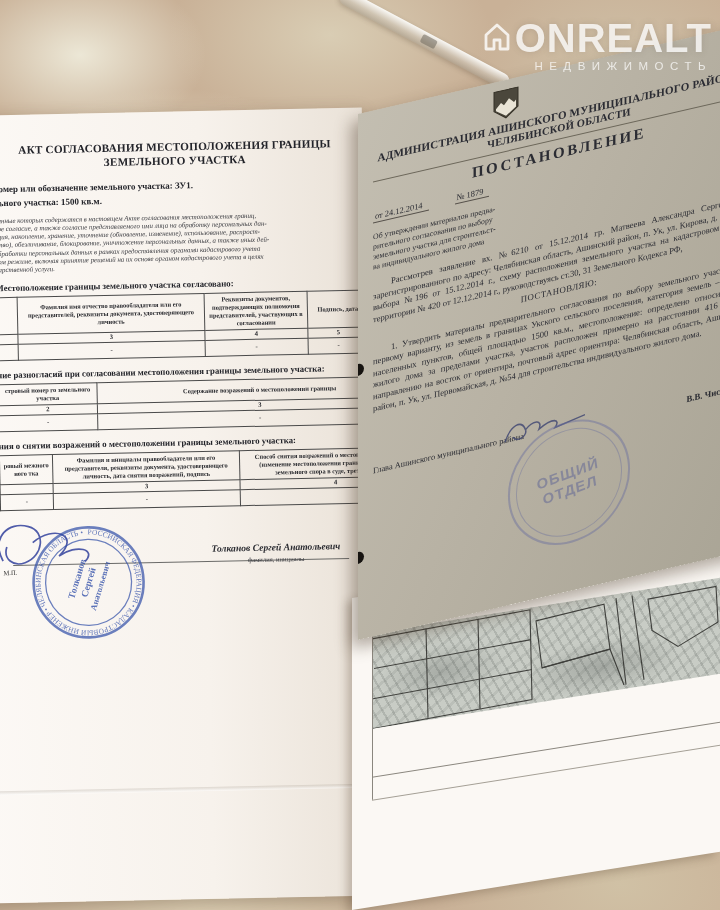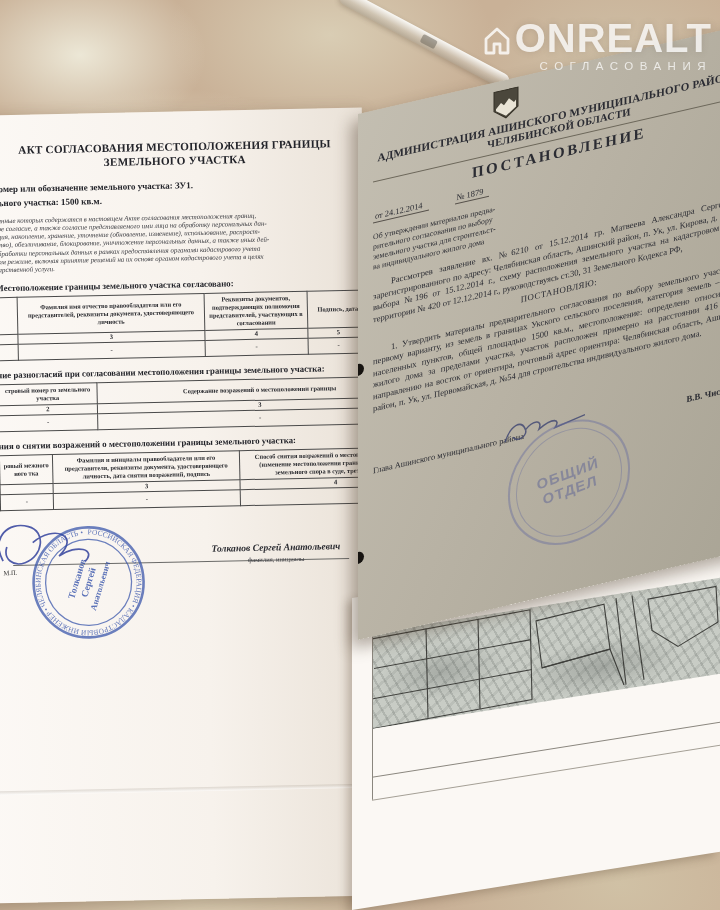--- a/index.html
+++ b/index.html
@@ -106,21 +106,21 @@
       radial-gradient(ellipse 90px 40px at 70px 50px,rgba(70,75,72,.25),rgba(0,0,0,0) 70%),
       radial-gradient(ellipse 110px 40px at 230px 70px,rgba(70,75,72,.28),rgba(0,0,0,0) 70%);
   }
   .fl{position:absolute;left:20px;right:-4px;border-top:1px solid #8a867e;}
   .fl1{top:182px;} .fl2{top:205px;border-top-color:#a49f95;}
   .fvl{position:absolute;left:20px;top:38px;height:167px;border-left:1px solid #8a867e;}
 
   
   .wm{position:absolute;top:18px;right:8px;z-index:9;text-align:right;
     font-family:"Liberation Sans","DejaVu Sans",sans-serif;color:rgba(255,255,255,.78);}
-  .wm-row{display:flex;align-items:flex-end;gap:0;justify-content:flex-end;}
+  .wm-row{display:flex;align-items:flex-start;gap:0;justify-content:flex-end;}
   .wm-brand{font-size:40px;font-weight:bold;letter-spacing:1px;line-height:1;text-shadow:0 0 6px rgba(120,105,90,.25);}
   .wm-tag{font-size:11.5px;letter-spacing:6.5px;margin-top:2px;color:rgba(255,255,255,.72);}
 </style>
 </head>
 <body>
 
 <div class="pen"></div>
 
 <div class="page-left">
   <div class="lp">
@@ -300,14 +300,14 @@
   <div class="hole" style="top:438px"></div>
 </div>
 
 <div class="wm">
   <div class="wm-row">
     <svg width="36" height="36" viewBox="0 0 36 36">
       <path d="M7 31 V17 L18 7 L29 17 V31 H21 V22 H15 V31 Z" fill="none" stroke="rgba(255,255,255,.8)" stroke-width="2.8" stroke-linejoin="round"></path>
     </svg>
     <span class="wm-brand">ONREALT</span>
   </div>
-  <div class="wm-tag">СОГЛАСОВАНИЯ</div>
+  <div class="wm-tag">НЕДВИЖИМОСТЬ</div>
 </div>
 
 </body></html>

